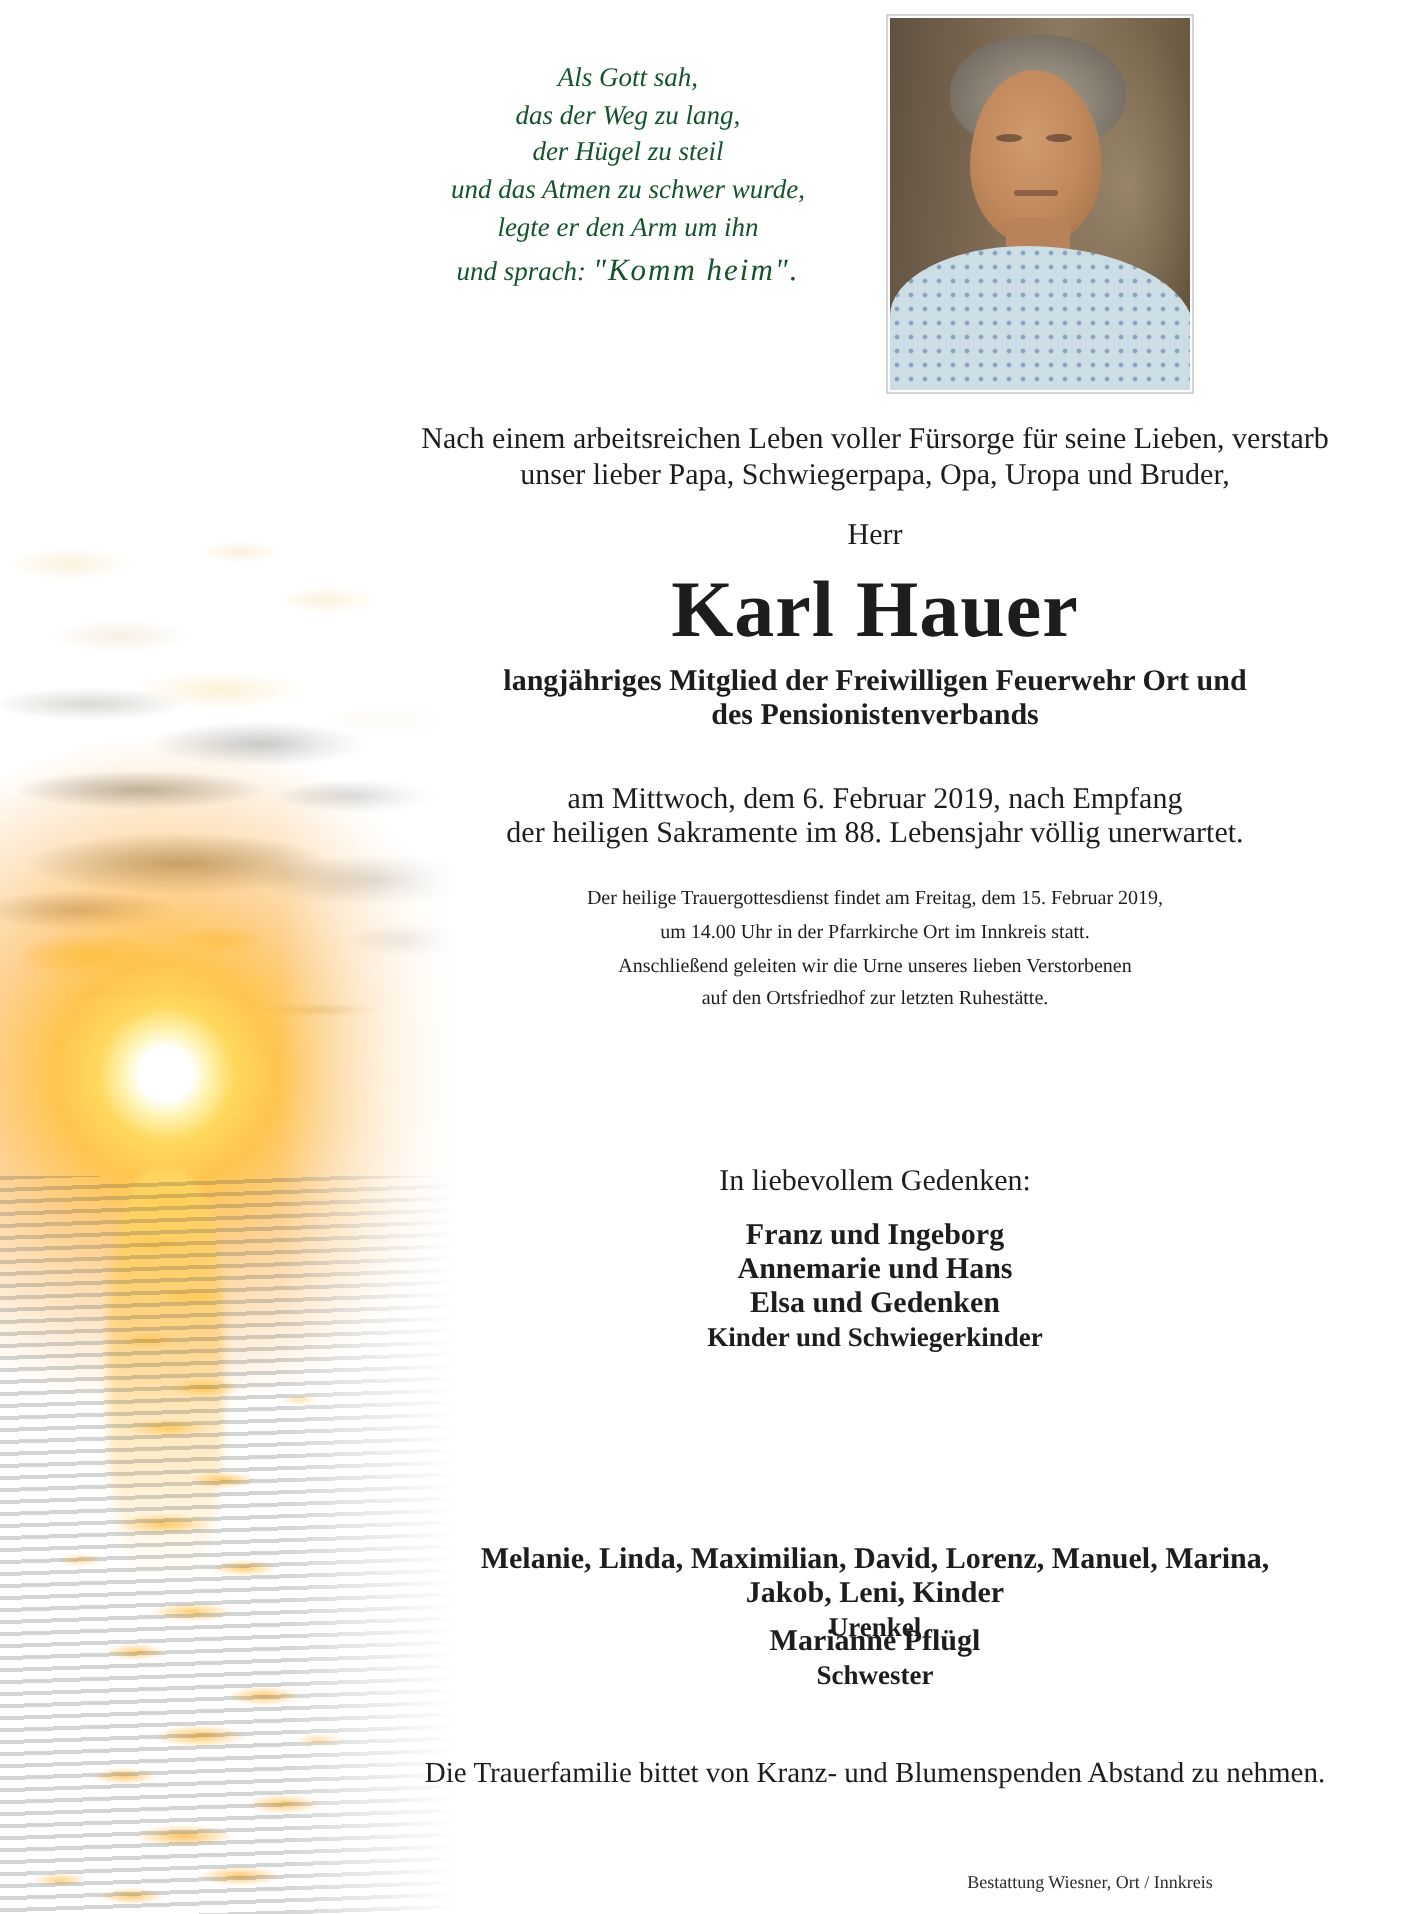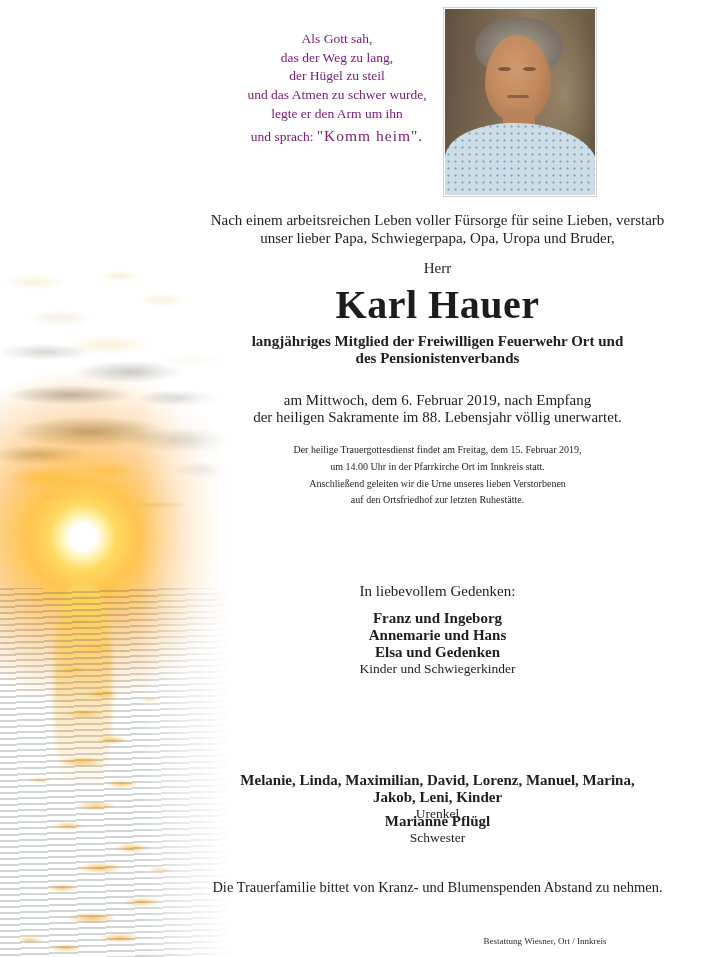--- a/index.html
+++ b/index.html
@@ -85,34 +85,34 @@
   .face::after{content:"";position:absolute;left:22px;top:60px;width:22px;height:3px;
       background:rgba(90,50,40,.5);border-radius:2px;}
   .neck{position:absolute;left:58px;top:100px;width:32px;height:30px;background:#b8835a;}
   .shirt{position:absolute;left:0px;bottom:-6px;width:152px;height:78px;border-radius:45% 55% 0 0;
       background-color:#ccdde6;
       background-image:radial-gradient(circle, rgba(70,110,150,.5) 0.8px, rgba(255,255,255,0) 1.5px);
       background-size:7px 7px;}
 
   
   .tb{position:absolute;text-align:center;}
-  .poem{left:222px;top:30px;width:230px;font-size:13.5px;line-height:18.7px;color:#701a75;}
+  .poem{left:199px;top:30px;width:230px;font-style:italic;font-size:13.5px;line-height:18.7px;color:#14532d;}
   .poem .speech{margin-top:3px;}
   .poem .script{font-size:15.5px;letter-spacing:1px;}
   .intro{left:170px;top:212px;width:535px;font-size:15px;line-height:17.5px;}
   .salutation{left:170px;top:260px;width:535px;font-size:15px;}
   .deceased-name{left:170px;top:281px;width:535px;font-size:40px;font-weight:bold;letter-spacing:.5px;}
   .memberships{left:170px;top:333px;width:535px;font-size:15px;font-weight:bold;line-height:17px;}
   .death{left:170px;top:392px;width:535px;font-size:15px;line-height:17px;}
   .funeral{left:170px;top:442px;width:535px;font-size:10px;line-height:16.8px;text-align:center;}
   .prayer{left:170px;top:521px;width:535px;font-size:15px;}
   .remembrance{left:170px;top:583px;width:535px;font-size:15px;}
   .group{left:170px;width:535px;font-size:15px;font-weight:bold;line-height:17px;}
   .g1{top:610px;} .g2{top:685px;} .g3{top:772px;} .g4{top:813px;}
-  .relation{font-weight:normal;font-size:13.5px;line-height:16px;}
+  .relation{font-weight:bold;font-size:13.5px;line-height:16px;}
   .notice{left:170px;top:879px;width:535px;font-size:14.5px;}
   .undertaker{left:430px;top:936px;width:230px;font-size:9px;text-align:center;color:#2c2c2c;}
 </style>
 </head>
 <body>
 
 <div class="page">
 
   <div class="sunset">
     <div class="clouds"></div>

